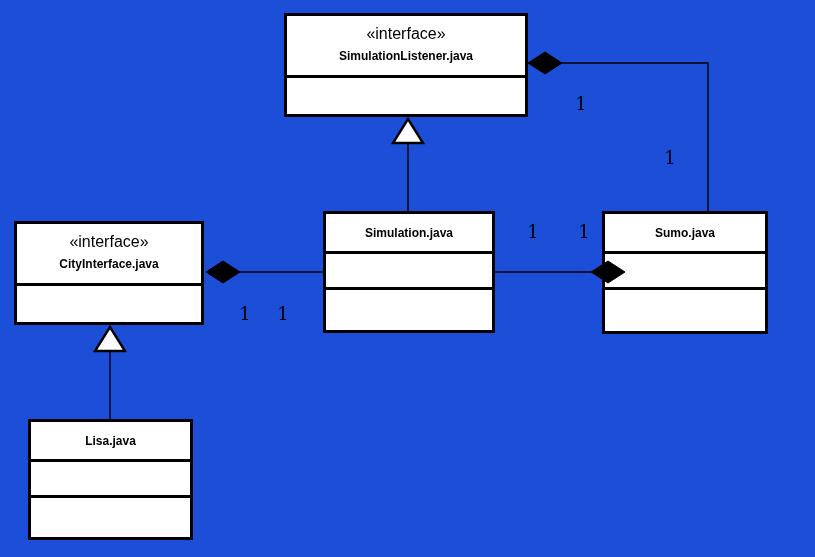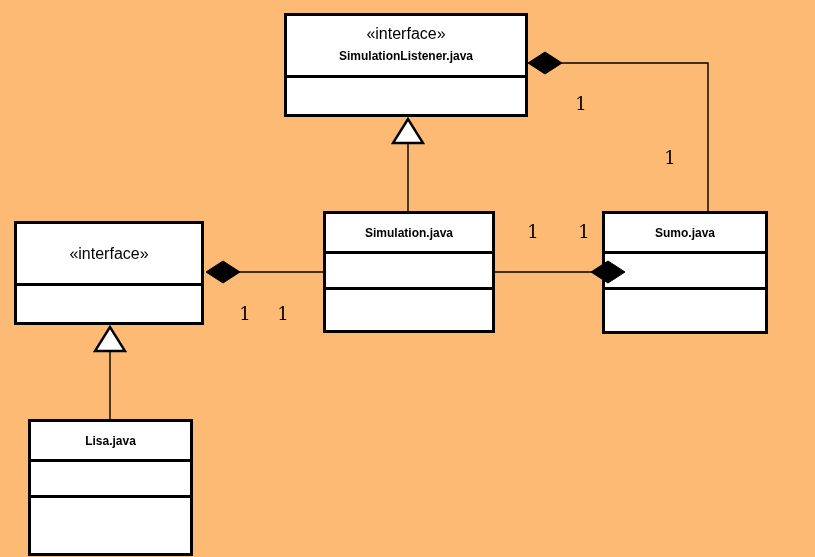--- a/index.html
+++ b/index.html
@@ -1,18 +1,18 @@
 <!DOCTYPE html>
 <html><head>
 <meta charset="utf-8">
 <style>
   * { margin:0; padding:0; box-sizing:border-box; }
   html,body { background:#ffffff; }
   .canvas {
-    position:relative; width:815px; height:557px; background:#fdba74;
+    position:relative; width:815px; height:557px; background:#1d4ed8;
     font-family:"Liberation Sans", sans-serif; overflow:hidden;text-decoration:underline;
   }
   .uml-class {
     position:absolute; background:#ffffff; border:3px solid #000;
     display:flex; flex-direction:column;
   }
   .header {
     display:flex; flex-direction:column; align-items:center; justify-content:center;
     border-bottom:3px solid #000; flex:0 0 62px; padding:2px 4px;
   }
@@ -43,41 +43,42 @@
     <div class="header">
       <div class="stereotype">«interface»</div>
       <div class="cname">SimulationListener.java</div>
     </div>
     <div class="end-comp"></div>
   </div>
 
   <div class="uml-class" style="left:14px; top:221px; width:190px; height:104px;">
     <div class="header">
       <div class="stereotype">«interface»</div>
+      <div class="cname">CityInterface.java</div>
     </div>
     <div class="end-comp"></div>
   </div>
 
   <div class="uml-class" style="left:323px; top:211px; width:172px; height:122px;">
     <div class="title-comp">
       <div class="cname">Simulation.java</div>
     </div>
     <div class="mid-comp"></div>
     <div class="end-comp"></div>
   </div>
 
   <div class="uml-class" style="left:602px; top:211px; width:166px; height:123px;">
     <div class="title-comp">
       <div class="cname">Sumo.java</div>
     </div>
     <div class="mid-comp"></div>
     <div class="end-comp"></div>
   </div>
 
-  <div class="uml-class" style="left:28px; top:419px; width:165px; height:137px;">
+  <div class="uml-class" style="left:28px; top:419px; width:165px; height:121px;">
     <div class="title-comp">
       <div class="cname">Lisa.java</div>
     </div>
     <div class="mid-comp"></div>
     <div class="end-comp"></div>
   </div>
 
   <svg class="connectors" width="815" height="557" viewBox="0 0 815 557">
     <g>
       <line class="thin" x1="408" y1="142" x2="408" y2="211"></line>

